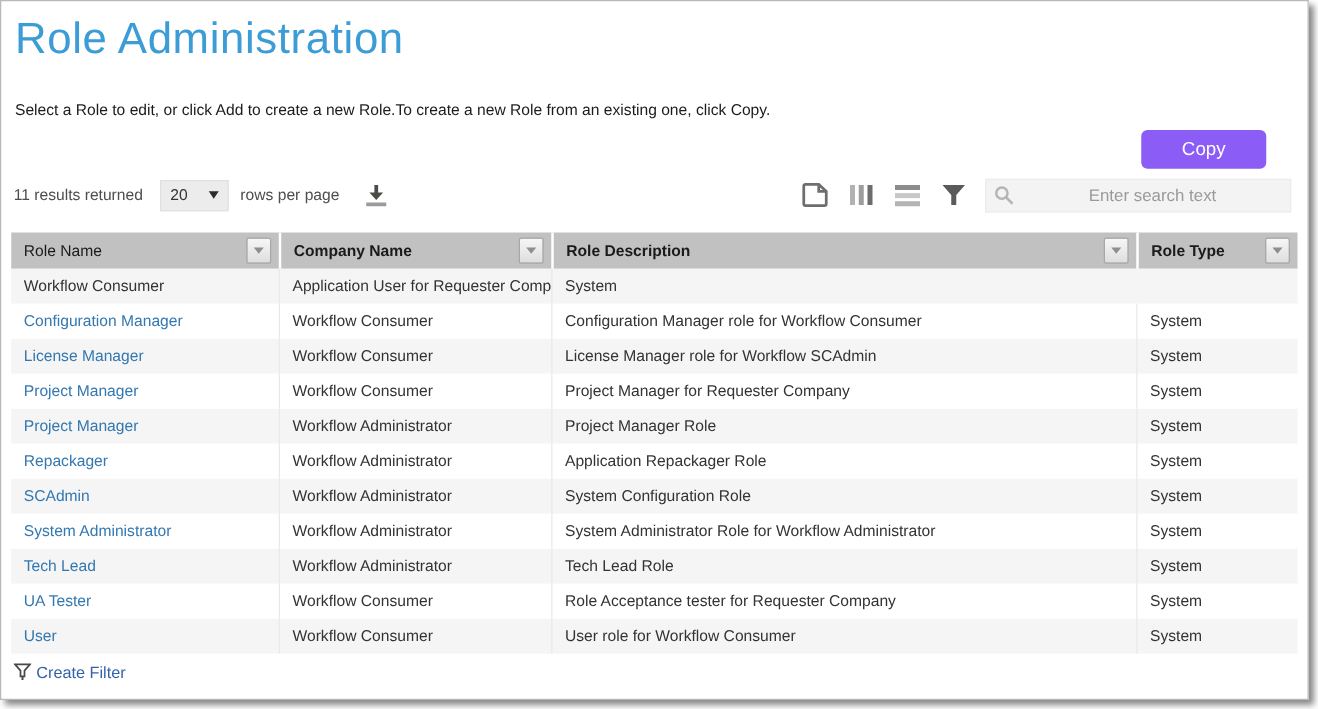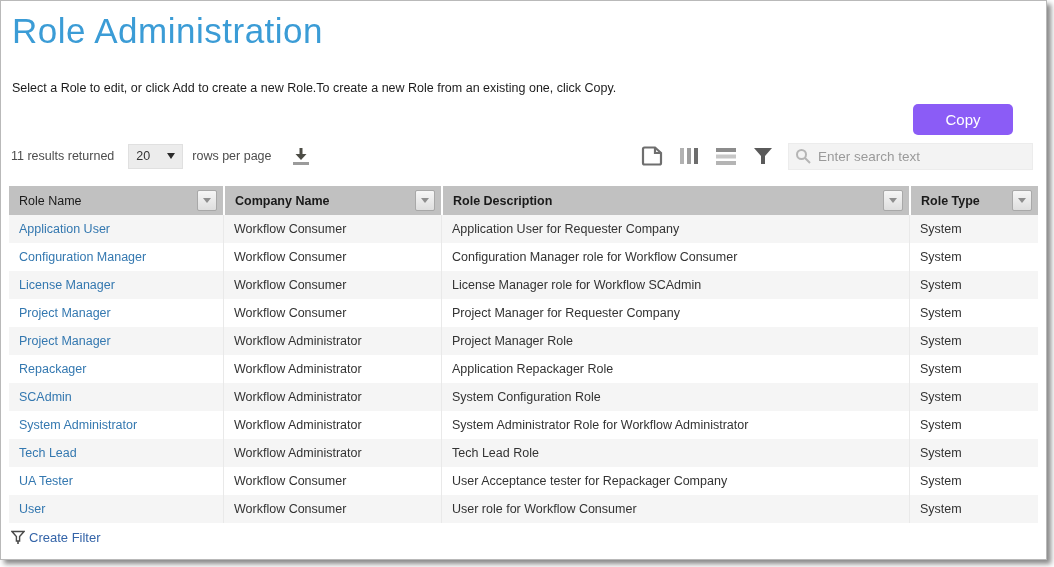--- a/index.html
+++ b/index.html
@@ -46,21 +46,21 @@
   .toolbar .spacer { flex: 1; }
   .tool-icon { width: 24px; height: 24px; display: flex; align-items: center; justify-content: center; cursor: pointer; margin-right: 13px; }
 
   
   .search-box {
     width: 245px; height: 27px; background: #f3f3f3; border: 1px solid #ececec;
     display: flex; align-items: center; padding: 0 6px;
   }
   .search-box input {
     border: none; outline: none; background: transparent; flex: 1;
-    font-family: "Liberation Sans", sans-serif; font-size: 13.5px; color: #1d4ed8; margin-left: 7px;
+    font-family: "Liberation Sans", sans-serif; font-size: 13.5px; color: #1d4ed8; margin-left: 7px; text-align: center;
   }
   .search-box input::placeholder { color: #9a9a9a; }
 
   
   .grid-table { position: absolute; left: 8px; right: 8px; top: 185px; }
   .thead { display: grid; grid-template-columns: 214px 218px 468px auto; background: #c1c1c1; height: 29px; }
   .th {
     display: flex; align-items: center; padding: 0 6px 0 10px;
     font-size: 12.5px; color: #1a1a1a; position: relative;
   }
@@ -178,23 +178,20 @@
       <div class="th">
         <span class="label">Role Type</span>
         <span class="th-drop">
             <span class="tri"></span>
           </span>
       </div>
     </div>
 
     <div class="tbody" id="tbody">
         <div class="tr odd">
-          <div class="td">
-            <a class="role-link">Application User</a>
-          </div>
           <div class="td">Workflow Consumer</div>
           <div class="td">Application User for Requester Company</div>
           <div class="td">System</div>
         </div>
         <div class="tr even">
           <div class="td">
             <a class="role-link">Configuration Manager</a>
           </div>
           <div class="td">Workflow Consumer</div>
           <div class="td">Configuration Manager role for Workflow Consumer</div>
@@ -254,21 +251,21 @@
           </div>
           <div class="td">Workflow Administrator</div>
           <div class="td">Tech Lead Role</div>
           <div class="td">System</div>
         </div>
         <div class="tr even">
           <div class="td">
             <a class="role-link">UA Tester</a>
           </div>
           <div class="td">Workflow Consumer</div>
-          <div class="td">User Acceptance tester for Repackager Company</div>
+          <div class="td">Role Acceptance tester for Requester Company</div>
           <div class="td">System</div>
         </div>
         <div class="tr odd">
           <div class="td">
             <a class="role-link">User</a>
           </div>
           <div class="td">Workflow Consumer</div>
           <div class="td">User role for Workflow Consumer</div>
           <div class="td">System</div>
         </div>

